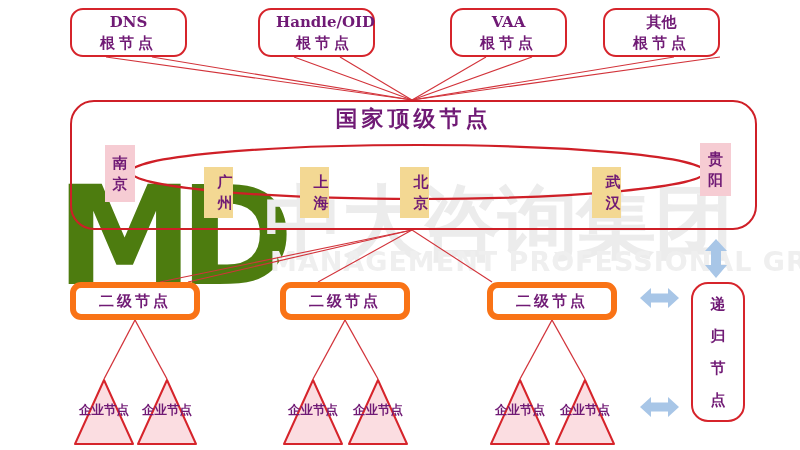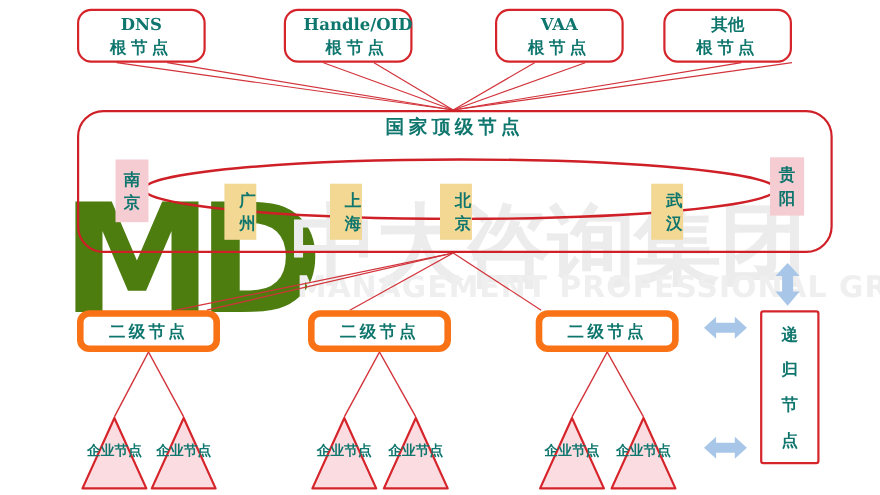--- a/index.html
+++ b/index.html
@@ -20,33 +20,33 @@
     font-size:80px;font-weight:700;letter-spacing:-2px;color:#ececec;line-height:1;white-space:nowrap;
   }
   .wm-en{
     position:absolute;left:270px;top:248px;
     font-family:"DejaVu Sans","Liberation Sans",sans-serif;
     font-size:27px;font-weight:700;letter-spacing:1px;color:#efefef;line-height:1;white-space:nowrap;
   }
   
   #connectors{position:absolute;left:0;top:0;z-index:1;}
   
-  .node{position:absolute;z-index:2;box-sizing:border-box;text-align:center;color:#0f766e;}
+  .node{position:absolute;z-index:2;box-sizing:border-box;text-align:center;color:#701a75;}
   .rootbox{
     width:117px;height:49px;top:8px;border:2px solid #d6242b;border-radius:13px;
     background:#fff;display:flex;flex-direction:column;justify-content:center;
     font-size:15px;font-weight:600;line-height:21px;
   }
   .rootbox .l2{letter-spacing:4px;}
   #bigbox{
     left:70px;top:100px;width:687px;height:130px;background:transparent;
     border:2px solid #cf1f27;border-radius:24px;
   }
   #bigtitle{
-    left:70px;top:104px;width:687px;font-size:17px;font-weight:700;letter-spacing:4px;
+    left:70px;top:104px;width:687px;font-size:22px;font-weight:700;letter-spacing:4px;
   }
   .city{
     display:flex;align-items:center;justify-content:center;
     font-size:15px;font-weight:600;line-height:21px;
   }
   .city .txt{width:16px;word-break:break-all;}
   .city.yellow{background:#f3d893;width:29px;height:51px;top:167px;justify-content:flex-end;}
   .city.pink{background:#f6ccd3;}
   #city-nanjing{left:105px;top:145px;width:30px;height:57px;}
   #city-guangzhou{left:204px;}
@@ -59,21 +59,21 @@
     top:282px;width:130px;height:38px;border:6px solid #f97316;border-radius:11px;
     background:#fff;display:flex;align-items:center;justify-content:center;
     font-size:15px;font-weight:600;letter-spacing:3px;
   }
   #sec1{left:70px;} #sec2{left:280px;} #sec3{left:487px;}
   .trilabel{
     width:50px;top:402px;font-size:12.5px;font-weight:600;line-height:16px;
     word-break:break-all;
   }
   #recbox{
-    left:691px;top:282px;width:54px;height:140px;border:2px solid #d6242b;border-radius:3px;
+    left:691px;top:282px;width:54px;height:140px;border:2px solid #d6242b;border-radius:17px;
     background:#fff;display:flex;align-items:center;justify-content:center;
   }
   #recbox .txt{
     width:17px;font-size:15px;font-weight:600;line-height:32px;word-break:break-all;text-align:center;
   }
 </style>
 </head>
 <body>
 
 <div id="stage">

